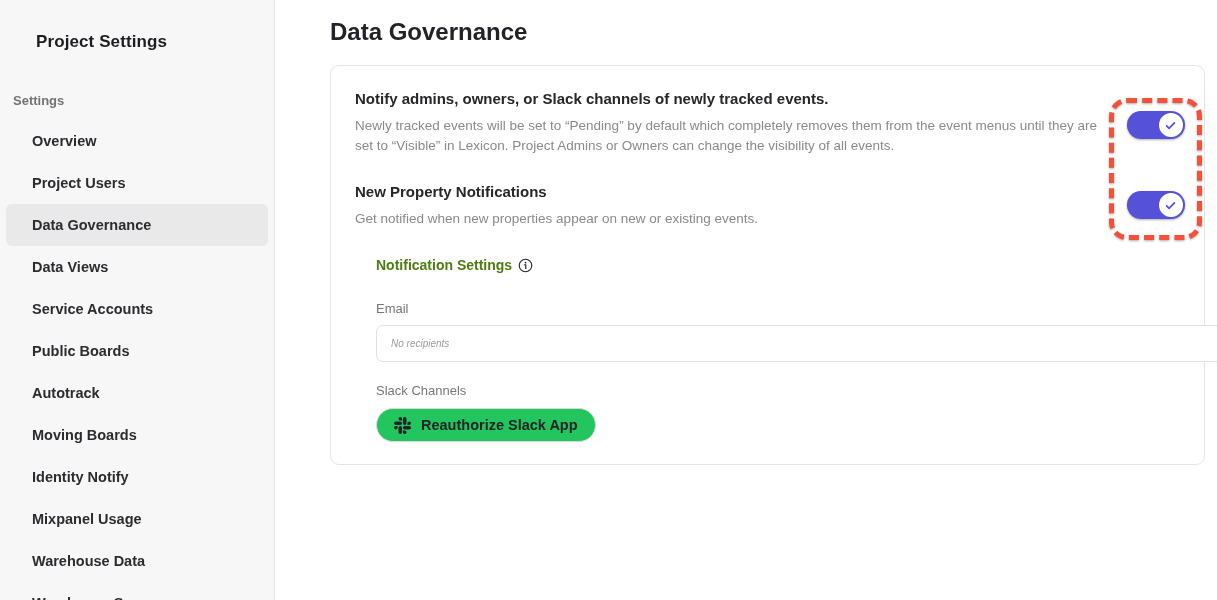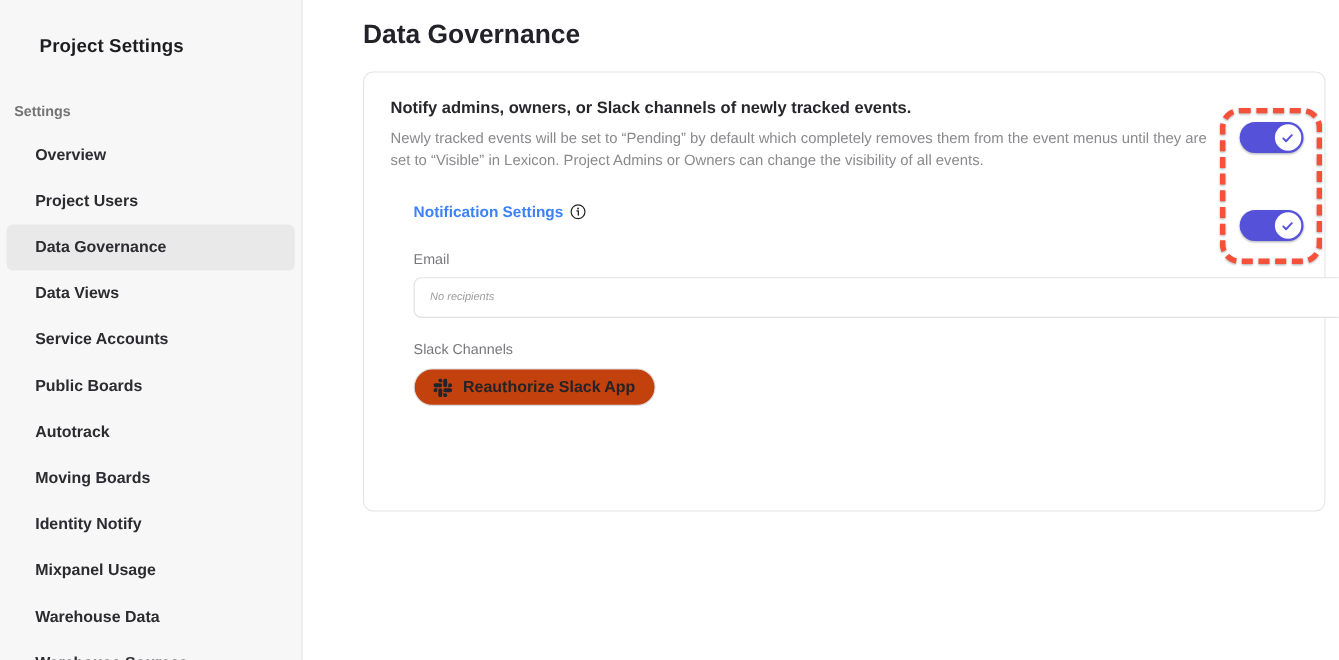--- a/index.html
+++ b/index.html
@@ -67,21 +67,21 @@
   .row-desc {
     margin-top: 9px;
     max-width: 748px;
     font-size: 13.5px; line-height: 20px;
     color: #8a8a8e;
   }
   .block-2 { margin-top: 27px; }
 
   .nested { margin-top: 28px; margin-left: 21px; }
   .nested-title {
-    font-size: 14px; font-weight: 700; color: #3b82f6;
+    font-size: 14px; font-weight: 700; color: #4d7c0f;
     display: flex; align-items: center; gap: 6px;
   }
   .info-icon { width: 15px; height: 15px; display: inline-block; }
   .field-label {
     margin-top: 28px;
     font-size: 13px; color: #77777c;
   }
   .email-input {
     margin-top: 9px;
     width: 848px; height: 37px;
@@ -93,21 +93,21 @@
     background: #fff;
     outline: none;
   }
   .email-input::placeholder { font-style: italic; color: #9b9b9f; }
   .slack-label { margin-top: 21px; }
   .slack-btn {
     margin-top: 10px;
     height: 34px;
     display: inline-flex; align-items: center; gap: 10px;
     padding: 0 17px;
-    background: #c2410c;
+    background: #22c55e;
     border: 1px solid #d9d9dc;
     border-radius: 17px;
     font-family: "Liberation Sans", "DejaVu Sans", sans-serif;
     font-size: 14.5px; font-weight: 600; color: #232328;
     cursor: pointer;
     text-align: center;
   }
   .slack-icon { width: 17px; height: 17px; }
 
   
@@ -167,20 +167,24 @@
   <main class="main">
     <h1 class="main-title">Data Governance</h1>
 
     <section class="card">
 
       <div>
         <div class="row-title">Notify admins, owners, or Slack channels of newly tracked events.</div>
         <p class="row-desc">Newly tracked events will be set to “Pending” by default which completely removes them from the event menus until they are set to “Visible” in Lexicon. Project Admins or Owners can change the visibility of all events.</p>
       </div>
 
+      <div class="block-2">
+        <div class="row-title">New Property Notifications</div>
+        <p class="row-desc">Get notified when new properties appear on new or existing events.</p>
+      </div>
 
       <div class="annotation-box">
         <div class="toggle" role="switch" aria-checked="true">
           <div class="knob">
             <svg viewBox="0 0 13 13">
                 <path d="M2.6 6.8l2.5 2.6 5.3-5.6" stroke="#5551d8" stroke-width="1.7" fill="none" stroke-linecap="round" stroke-linejoin="round"></path>
               </svg>
           </div>
         </div>
         <div class="toggle" role="switch" aria-checked="true">

